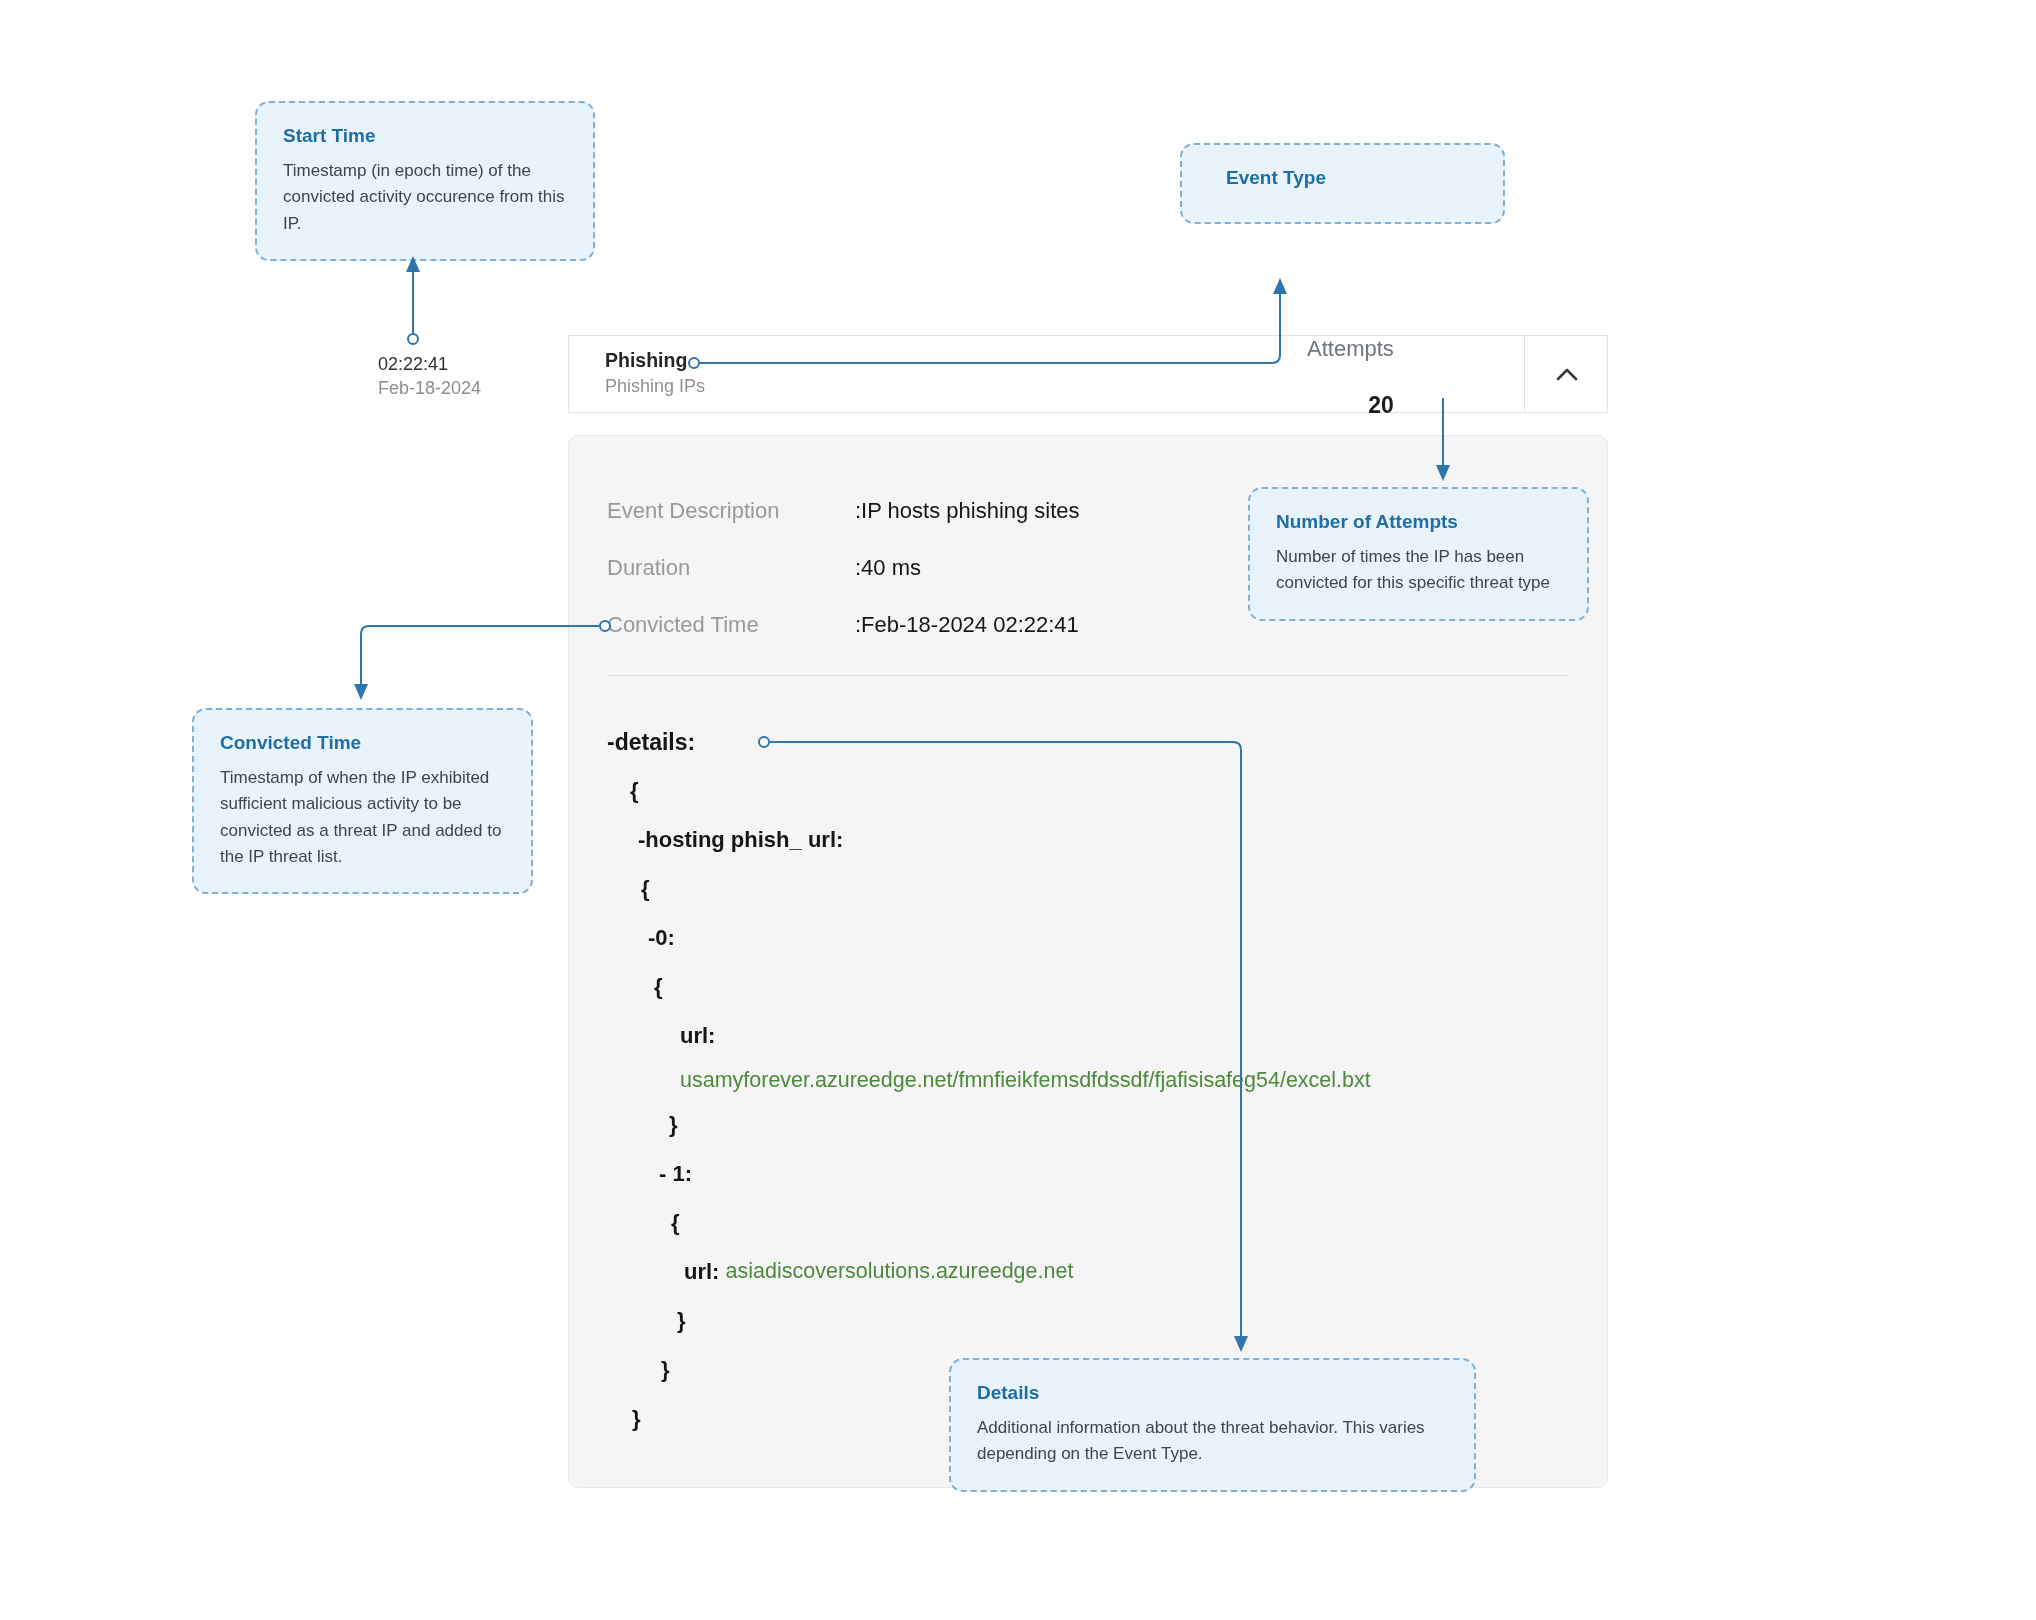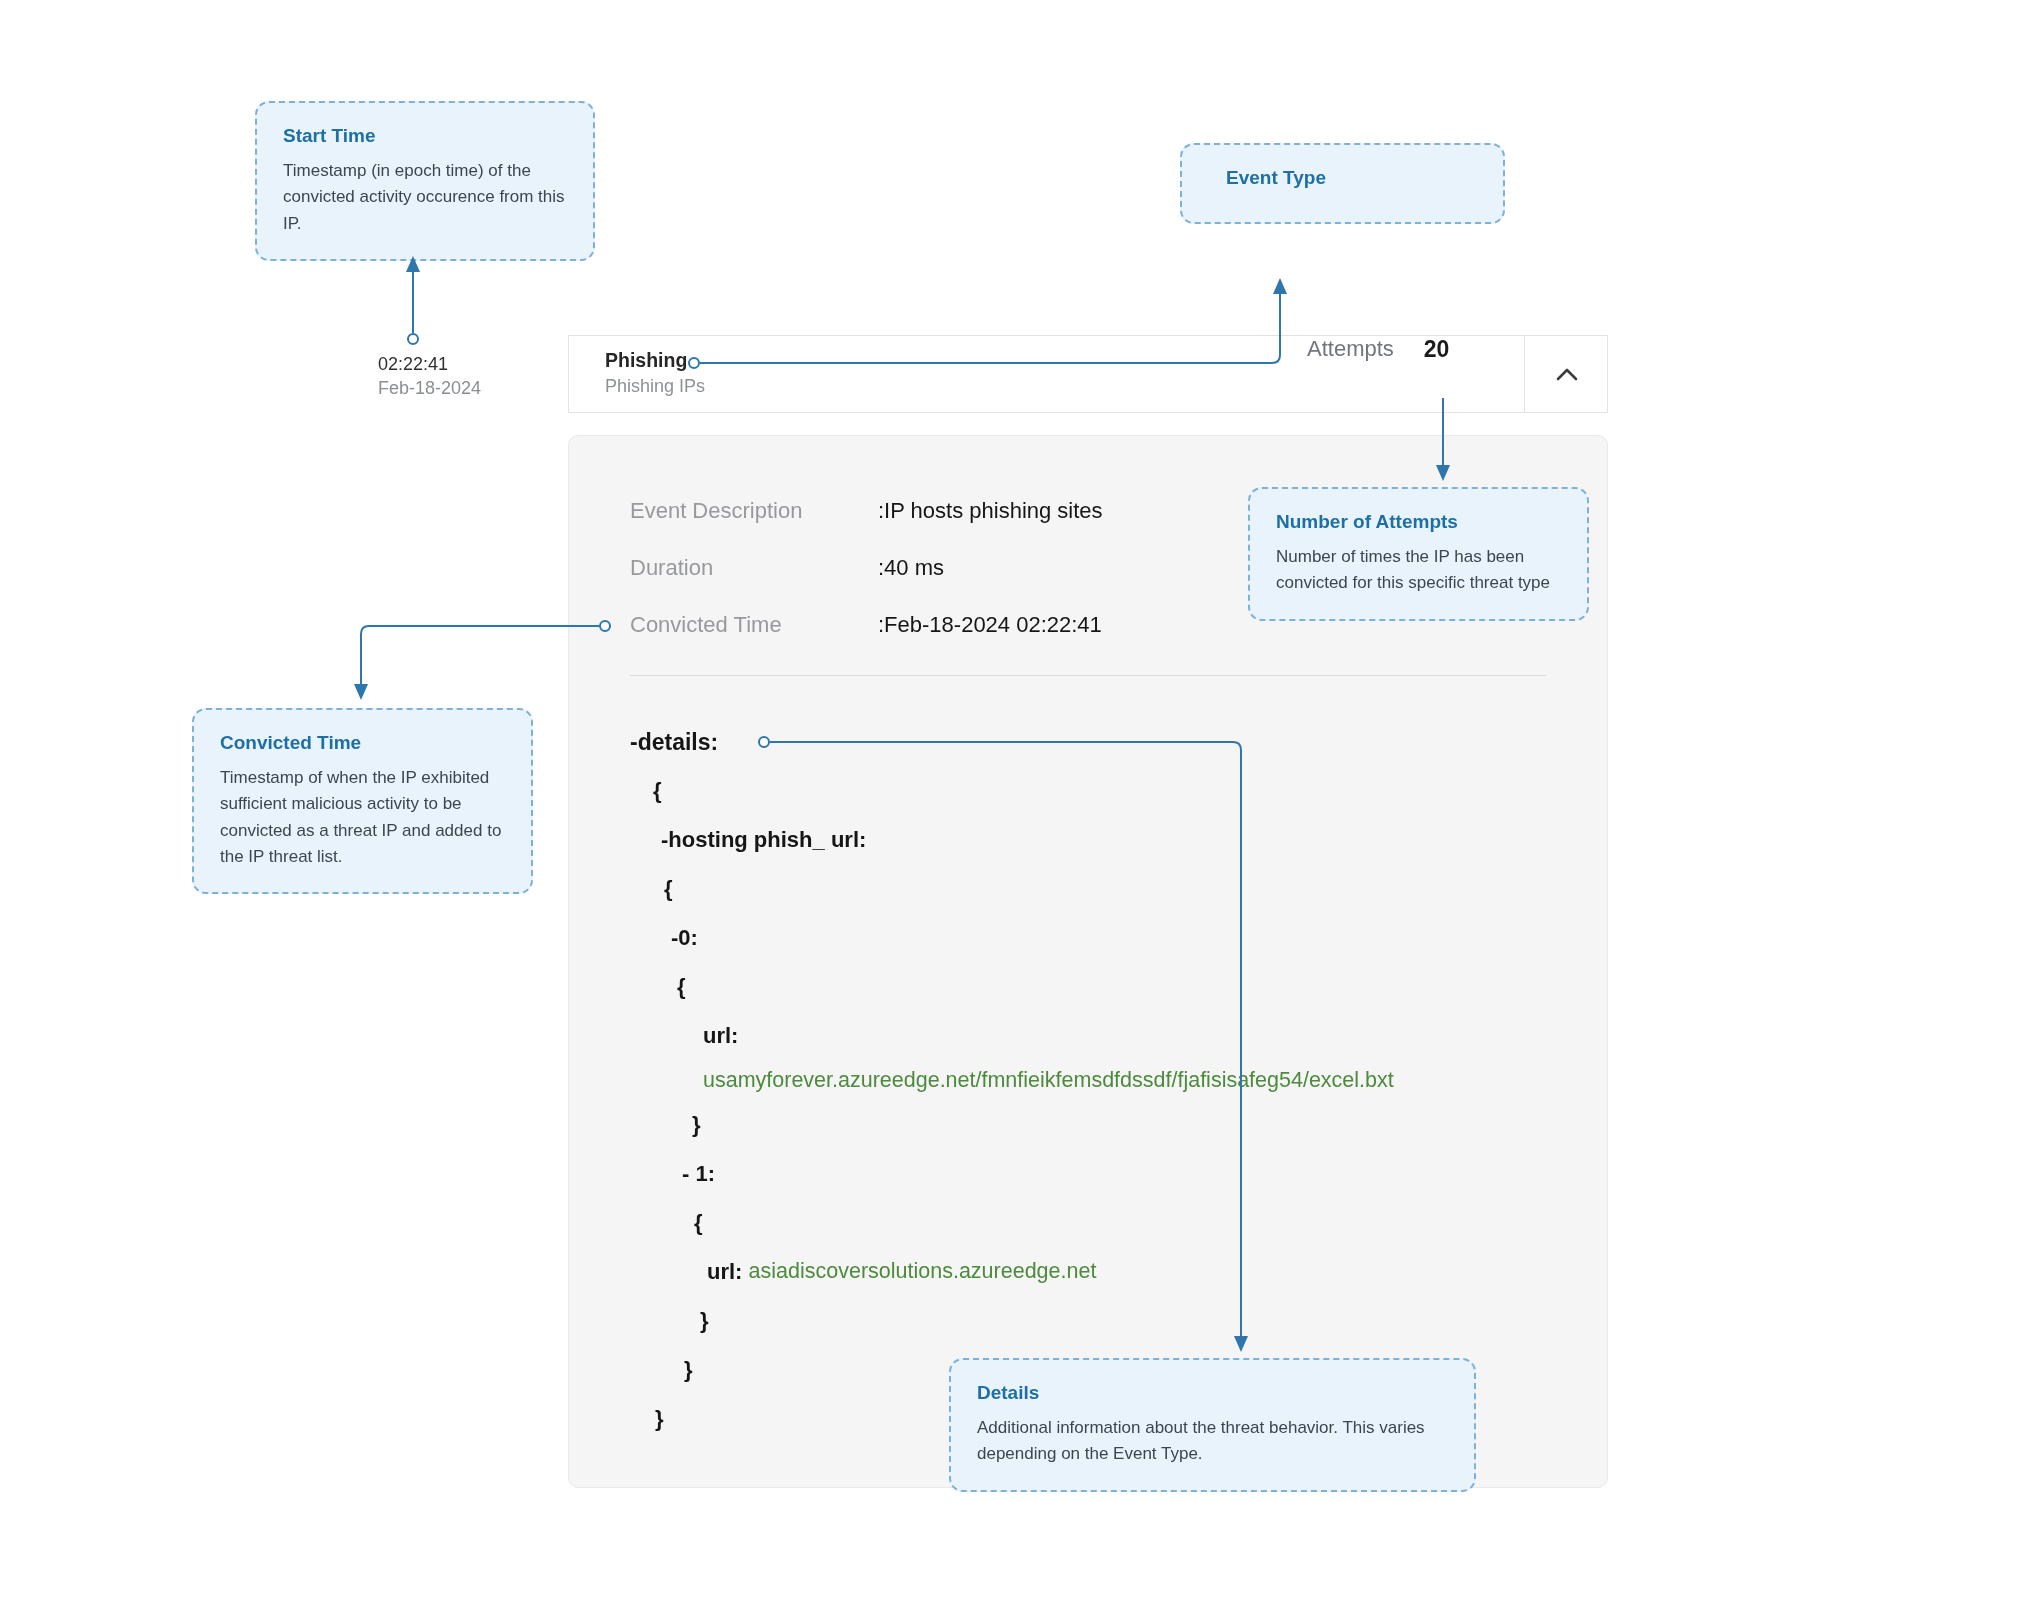--- a/index.html
+++ b/index.html
@@ -44,36 +44,36 @@
   .header-card {
     position:absolute; left:568px; top:335px; width:1040px; height:78px;
     background:#ffffff; border:1px solid #e3e3e3; border-radius:0;
     z-index:2;
   }
   .header-left { position:absolute; left:36px; top:13px; }
   .hdr-title { display:block; font-size:19.5px; font-weight:bold; color:#262626; }
   .hdr-sub   { display:block; font-size:18px; color:#8d9295; margin-top:4px;text-align:center; }
   .attempts-group {
     position:absolute; left:738px; top:0; height:100%;
-    display:flex; align-items:flex-start; gap:30px;
+    display:flex; align-items:flex-end; gap:30px;flex-direction:column;
   }
   .attempts-label { font-size:22px; color:#70767b; }
   .attempts-value { font-size:23px; font-weight:bold; color:#1c1c1c; }
   .header-divider { position:absolute; left:955px; top:0; width:1px; height:100%; background:#e3e3e3; }
   .collapse-btn {
     position:absolute; left:956px; top:0; width:83px; height:100%;
     display:flex; align-items:center; justify-content:center;
     background:transparent; border:none; cursor:pointer;
   }
 
   
   .panel {
     position:absolute; left:568px; top:435px; width:1040px; height:1053px;
     background:#f5f5f6; border:1px solid #e9e9e9; border-radius:10px;
-    padding:46px 61px 0;
+    padding:46px 38px 0;
     z-index:1;
   }
   .field-row { display:flex; height:57px; align-items:center; font-size:22px; }
   .field-label { width:248px; color:#97999c; flex:0 0 248px; }
   .field-value { color:#161616; }
   .panel-divider { height:1px; background:#dcdcdc; margin-top:22px; }
 
   .code { margin-top:51px; font-weight:bold; color:#161616; }
   .code-label { font-size:23px; height:30px; display:flex; align-items:center; }
   .code-lines { margin-top:9px; }

